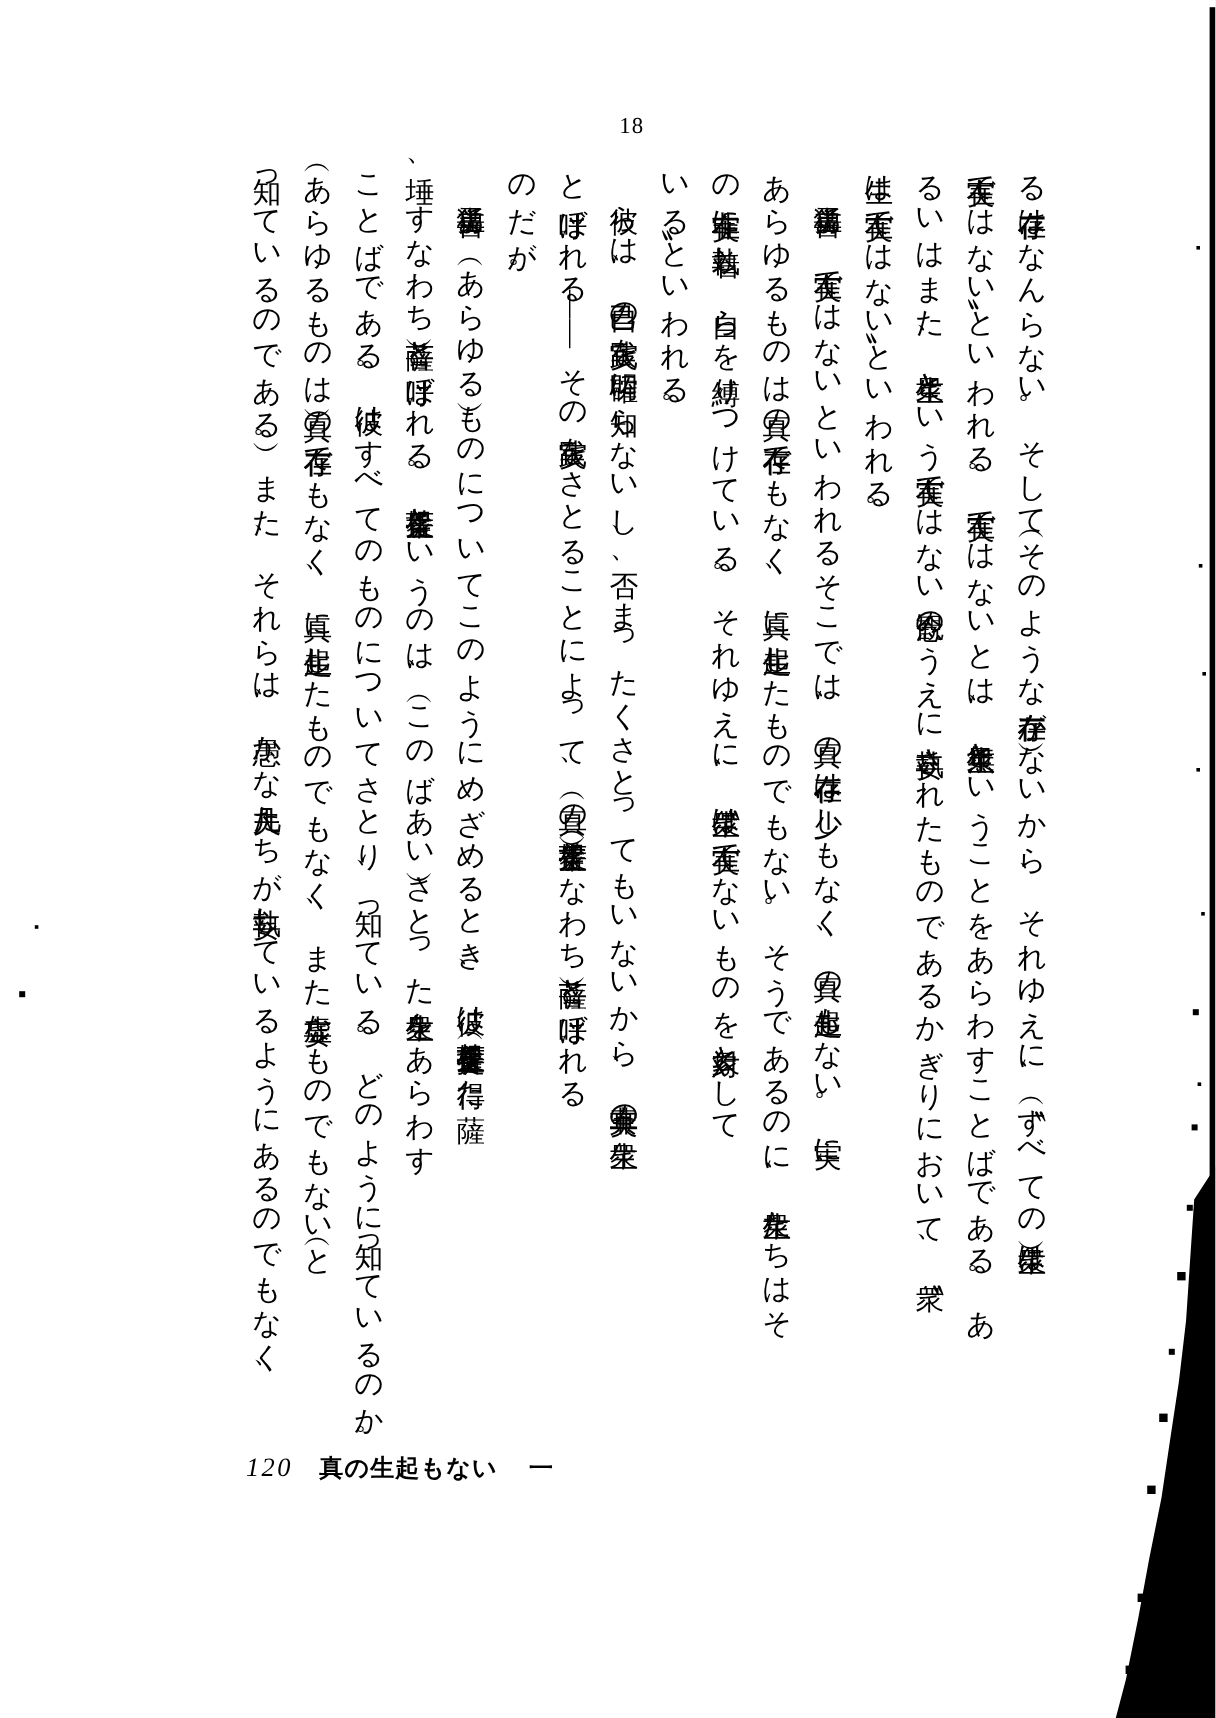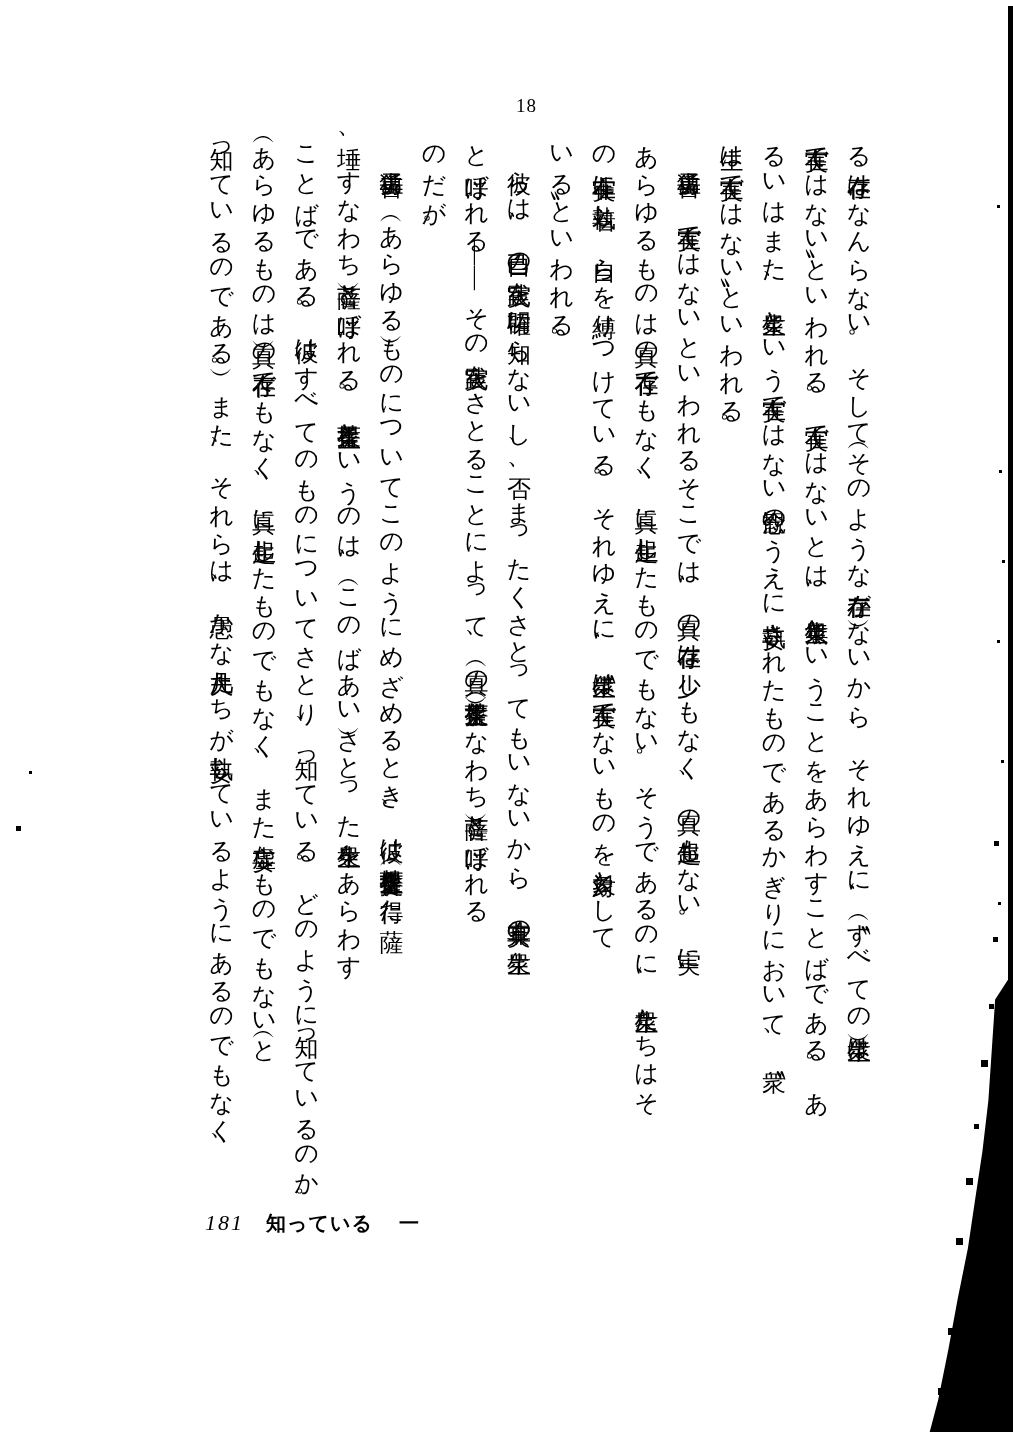--- a/index.html
+++ b/index.html
@@ -136,22 +136,22 @@
     <div class="tcol">と呼ばれる——その実践をさとることによって、（真の）菩提衆生（すなわち菩薩）と呼ばれる</div>
     <div class="tcol">のだが。</div>
     <div class="tcol">　善勇猛よ、（あらゆる）ものについてこのようにめざめるとき、彼は菩提衆生（菩提を得た薩</div>
     <div class="tcol">埵、すなわち菩薩）と呼ばれる。菩提衆生というのは、（このばあい）さとった衆生をあらわす</div>
     <div class="tcol">ことばである。彼はすべてのものについてさとり、知っている。どのように知っているのか。</div>
     <div class="tcol">（あらゆるものは）真の存在でもなく、真に生起したものでもなく、また虚妄なものでもない（と</div>
     <div class="tcol">知っているのである）。また、それらは、愚かな凡夫たちが妄執しているようにあるのでもなく、</div>
   </div>
 
   <div class="footer">
-    <span class="fnum">181</span>
-    <span class="ftitle">知っている</span>
+    <span class="fnum">120</span>
+    <span class="ftitle">真の生起もない</span>
     <span class="fvol">一</span>
   </div>
 
   <div class="edge-line"></div>
   <div class="corner-blob"></div>
   <div class="specks"></div>
 
 </div>
 
 </body></html>

